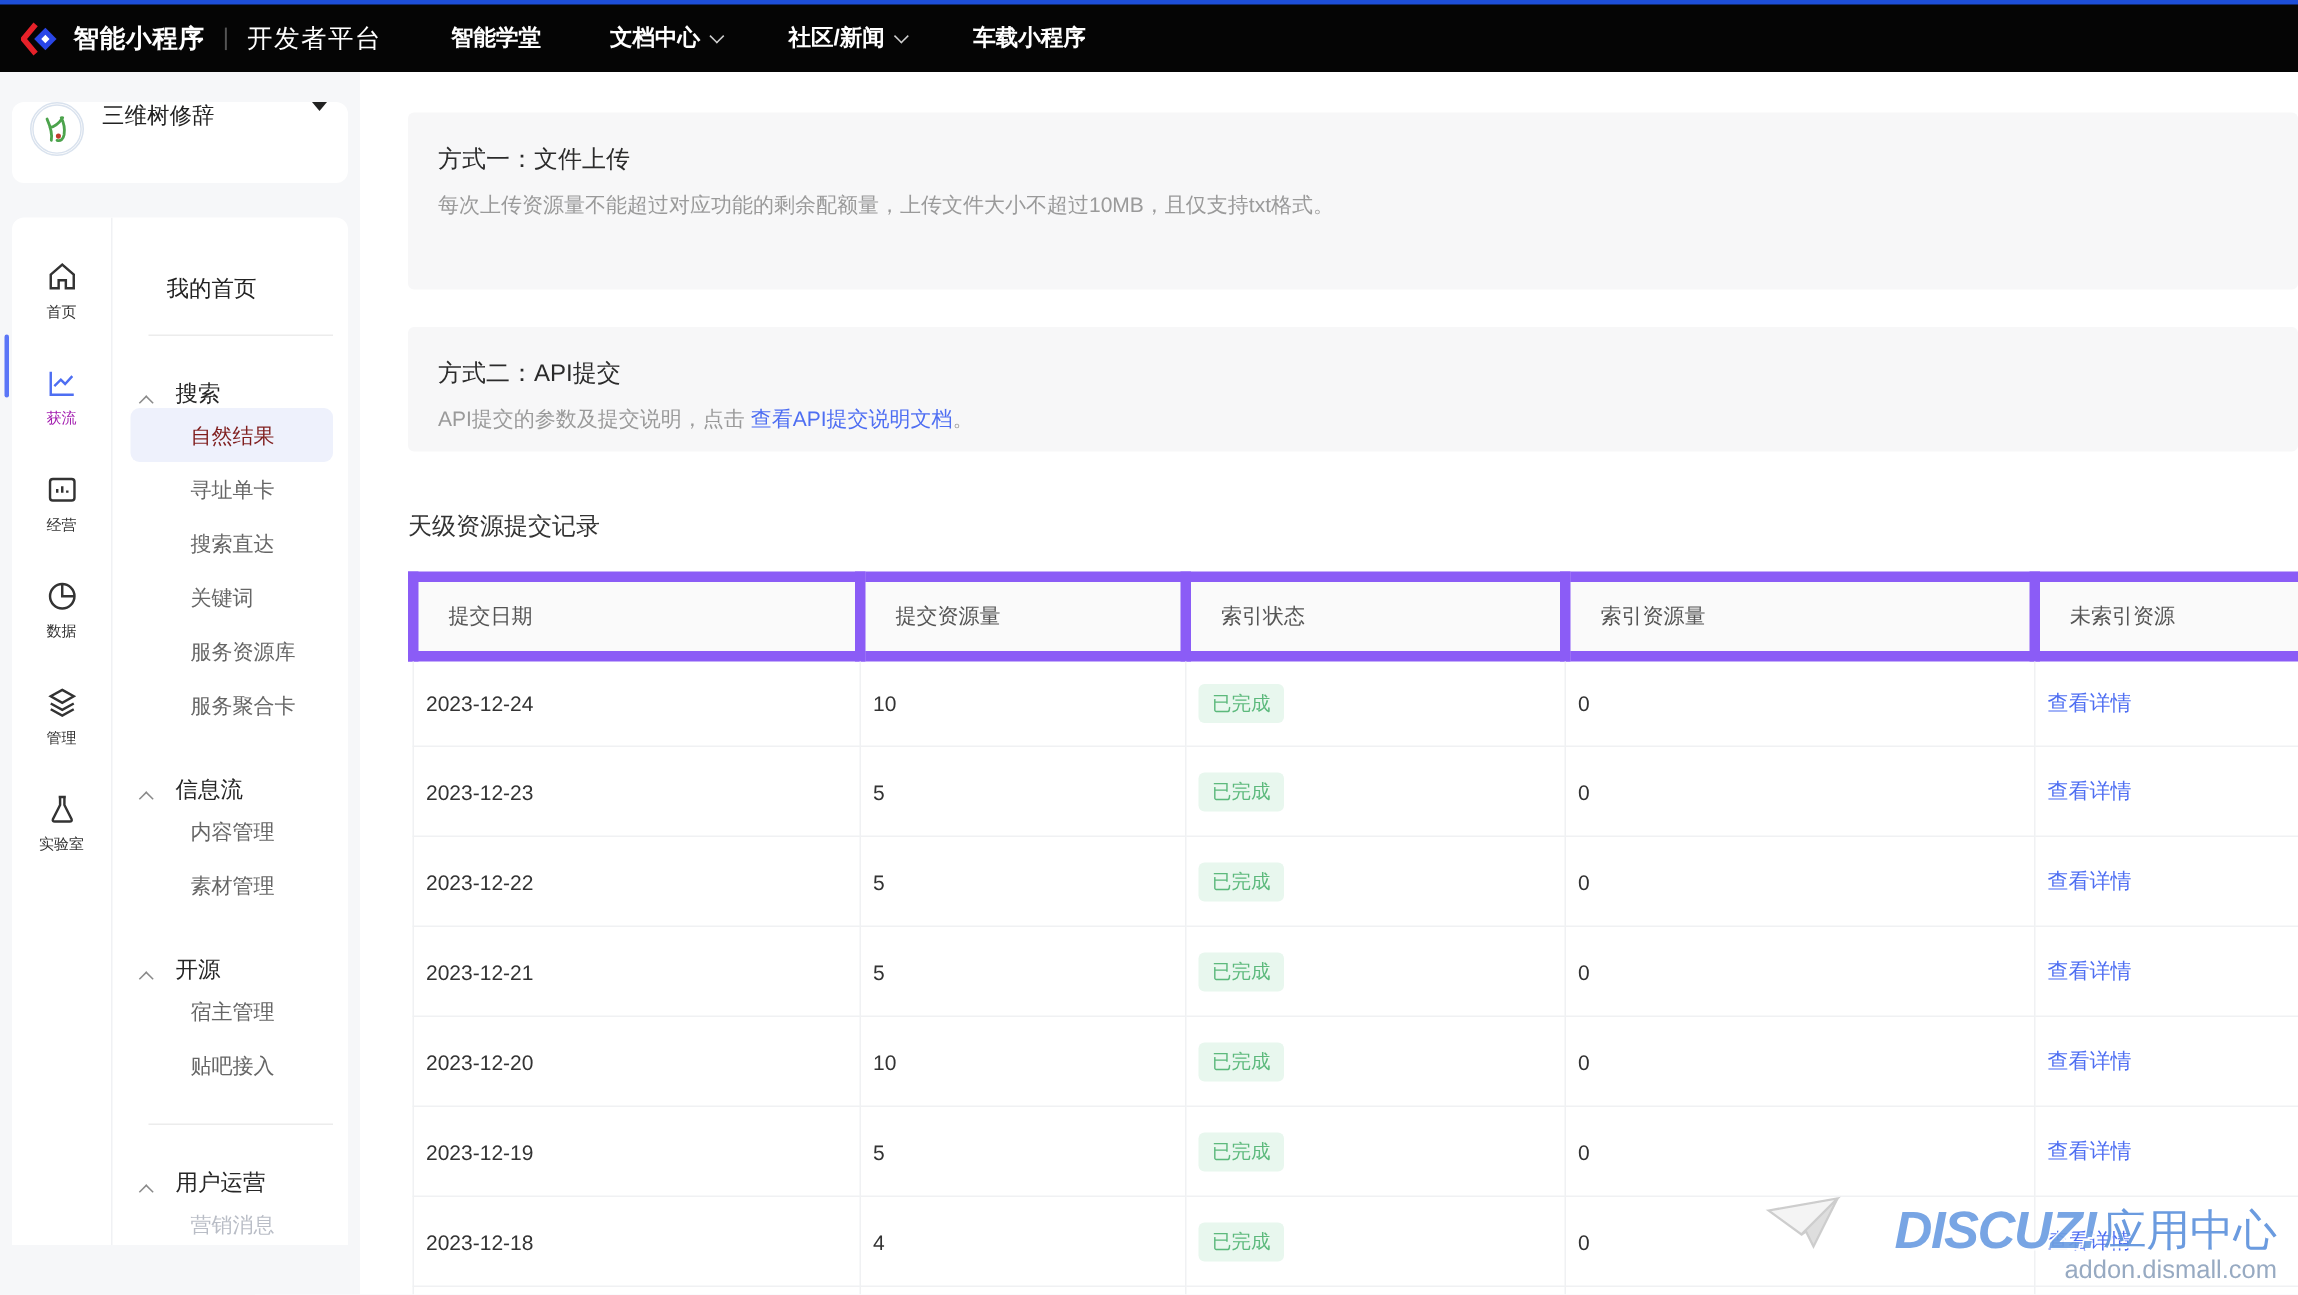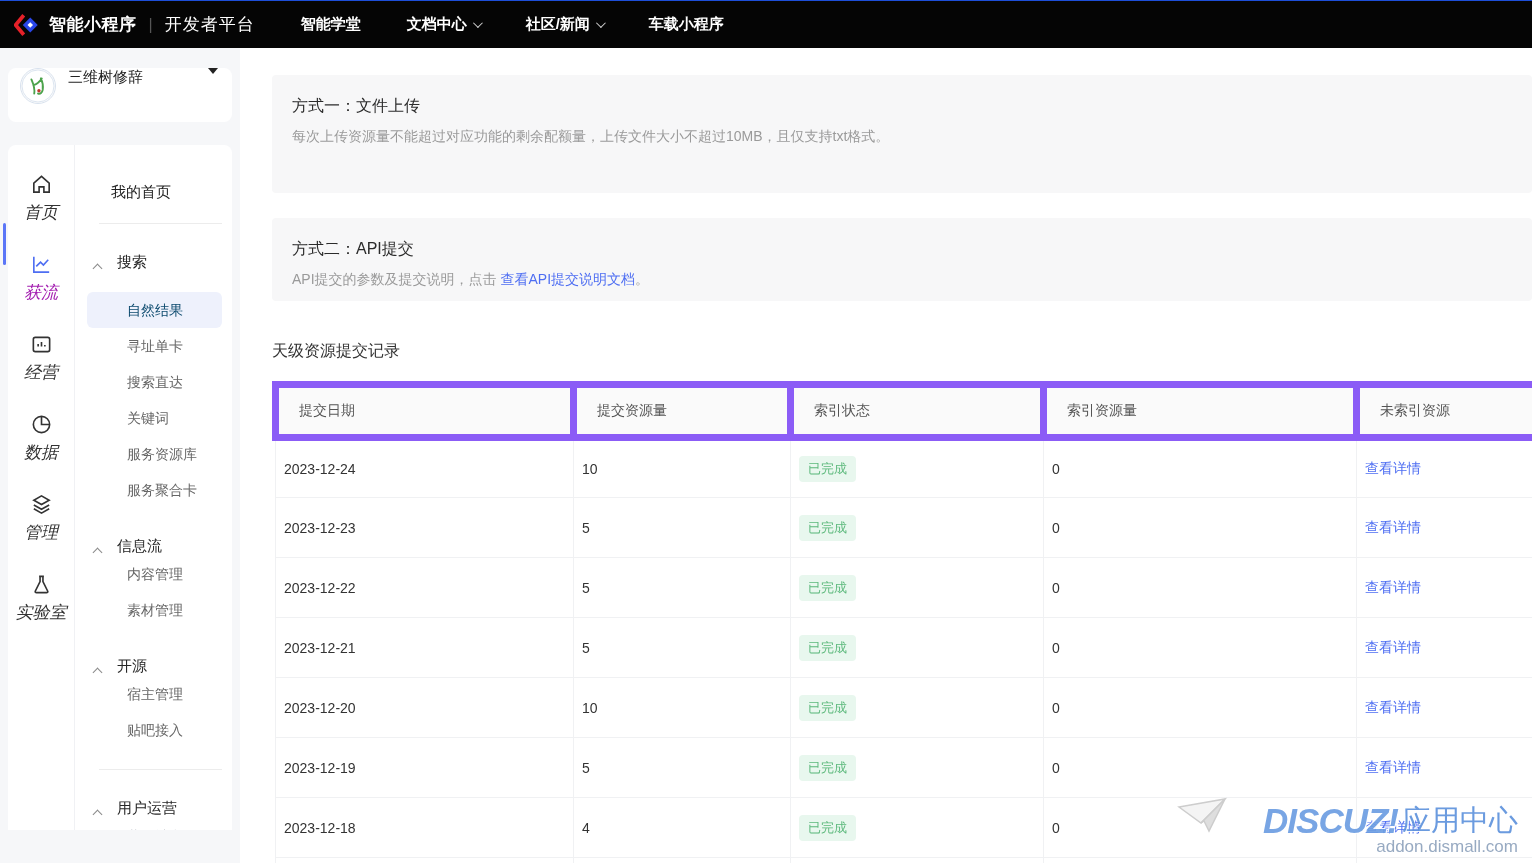--- a/index.html
+++ b/index.html
@@ -1,21 +1,21 @@
 <!DOCTYPE html>
 <html><head>
 <meta charset="utf-8">
 <style>
   * { margin:0; padding:0; box-sizing:border-box; }
   html,body { width:1532px; height:863px; overflow:hidden;
     font-family:"Liberation Sans","DejaVu Sans",sans-serif; background:#f6f7f9; }
 
   
   .topbar { height:48px; background:#050505; display:flex; align-items:center;
-    padding-left:14px; color:#fff; border-top:1px solid #1d4ed8; }
+    padding-left:14px; color:#fff; border-top:3px solid #1d4ed8; }
   .logo { width:26px; height:26px; margin-right:9px; }
   .brand { font-size:17px; font-weight:700; letter-spacing:.5px; }
   .brand-sep { color:#555; margin:0 12px; font-size:16px; }
   .brand2 { font-size:17px; font-weight:400; letter-spacing:1px; }
   .topnav { display:flex; margin-left:46px; gap:46px; align-items:center; }
   .topnav-item { font-size:15px; font-weight:600; color:#fff; cursor:pointer;
     display:flex; align-items:center; gap:6px; }
   .chev-down { width:7px; height:7px; border-right:1.6px solid #cfcfcf;
     border-bottom:1.6px solid #cfcfcf; transform:rotate(45deg) translateY(-2px); }
 
@@ -34,36 +34,36 @@
     border-right:5px solid transparent; border-top:6px solid #222; }
 
   
   .navcard { background:#fff; border-radius:8px 8px 0 0; margin-top:23px;
     height:685px; display:flex; overflow:hidden; }
   .rail { width:66px; flex:none; padding-top:28px; display:flex; flex-direction:column;
     align-items:center; gap:29px; }
   .rail-item { display:flex; flex-direction:column; align-items:center; gap:5px;
     color:#333; cursor:pointer; }
   .rail-item svg { width:23px; height:23px; stroke:#333; }
-  .rail-item .rlabel { font-size:17px;font-style:italic; }
+  .rail-item .rlabel { font-size:10px; }
   .rail-item.active { color:#a21caf; }
   .rail-item.active svg { stroke:#4e6ef2; }
   .rail-thumb { position:absolute; left:3px; top:175px; width:3px; height:42px;
     background:#5b76f7; border-radius:2px; }
 
   .submenu { flex:1; border-left:1px solid #f0f1f4; padding:38px 10px 0 12px; }
   .home-link { font-size:15px; color:#222; padding-left:24px; cursor:pointer; }
   .sm-divider { height:1px; background:#ececec; margin:21px 0 6px 12px; }
   .group-hd { display:flex; align-items:flex-end; height:40px; margin-top:8px;
     cursor:pointer; color:#262626; font-size:15px; font-weight:500; }
   .group-hd .chev-up { width:7px; height:7px; border-left:1.5px solid #8a8a8a;
     border-top:1.5px solid #8a8a8a; transform:rotate(45deg); margin:2px 16px 0 7px; flex:none; }
   .sm-item { height:36px; line-height:36px; padding-left:40px; font-size:14px;
     color:#666; cursor:pointer; border-radius:6px; white-space:nowrap; }
-  .sm-item.selected { background:#eef1fc; color:#0c4a6e;margin-top:20px; }
+  .sm-item.selected { background:#eef1fc; color:#7f1d1d; }
   .sm-item.muted { color:#b9bdc6; }
 
   
   .infobox { background:#f7f7f8; border-radius:4px; padding:21px 20px 0 20px; }
   .infobox.m1 { height:118px; }
   .infobox.m2 { height:83px; margin-top:25px; }
   .box-title { font-size:16px; color:#2b2b2b; font-weight:500; }
   .box-desc { font-size:14px; color:#9a9a9a; margin-top:11px; }
   .inline-link { color:#4e6ef2; text-decoration:none; cursor:pointer; }
 

